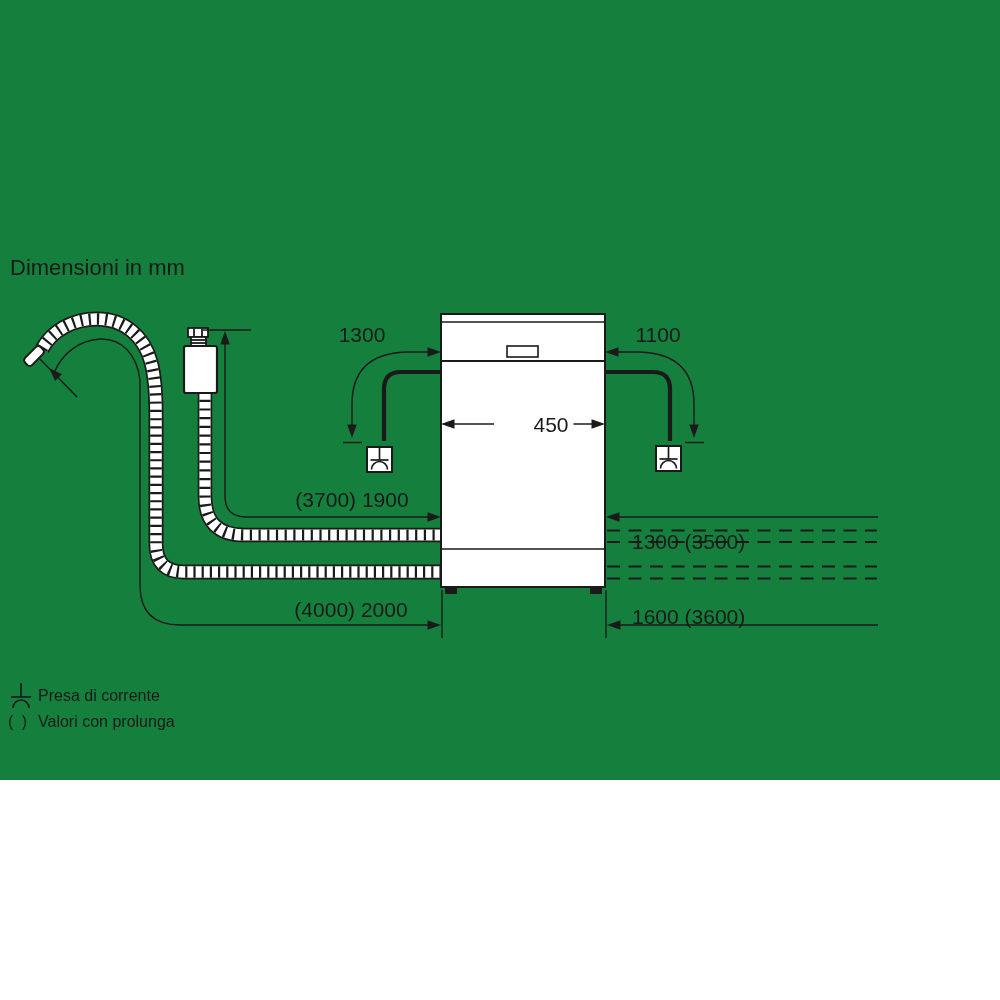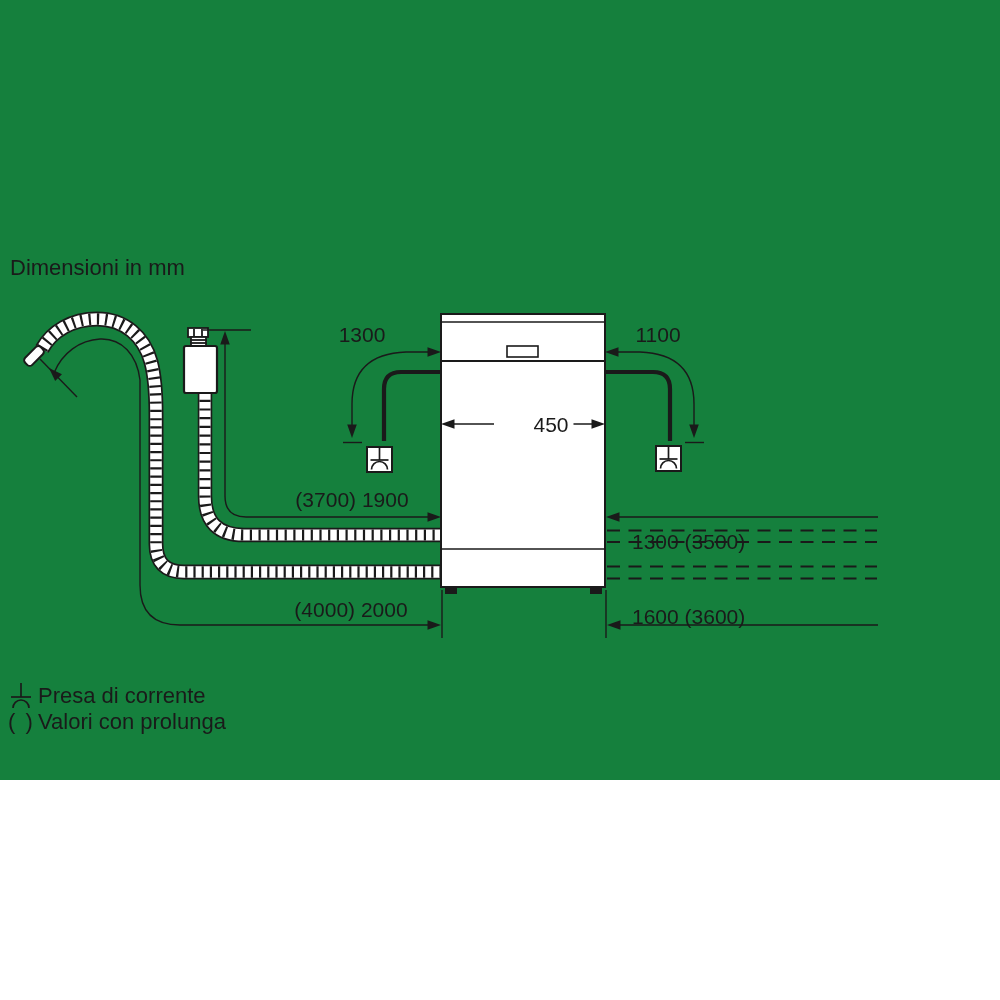--- a/index.html
+++ b/index.html
@@ -9,21 +9,21 @@
   }
   #diagram-svg{position:absolute;left:0;top:0;}
   .lbl{
     position:absolute;font-size:21px;line-height:1;white-space:nowrap;color:#1a1a1a;
   }
   .lbl.center{transform:translate(-50%,-50%);}
   .lbl.vcenter{transform:translate(0,-50%);}
   #page-title{position:absolute;left:10px;top:257px;font-size:22px;color:#1a1a1a;}
   #dim-width-label{background:#fff;padding:0 5px;margin-left:28px;}
   #legend{
-    position:absolute;left:8px;top:683px;font-size:22px;color:#1a1a1a;
+    position:absolute;left:8px;top:683px;font-size:16px;color:#1a1a1a;
   }
   .legend-row{display:flex;align-items:center;height:26px;}
   .legend-sym{width:30px;flex:0 0 30px;display:flex;align-items:center;}
   .paren{letter-spacing:2px;}
 </style>
 </head>
 <body>
 
 <div id="stage">
 

